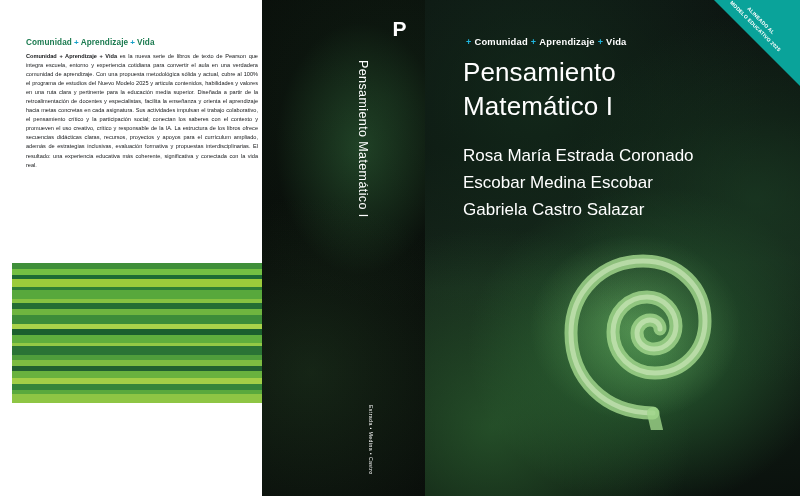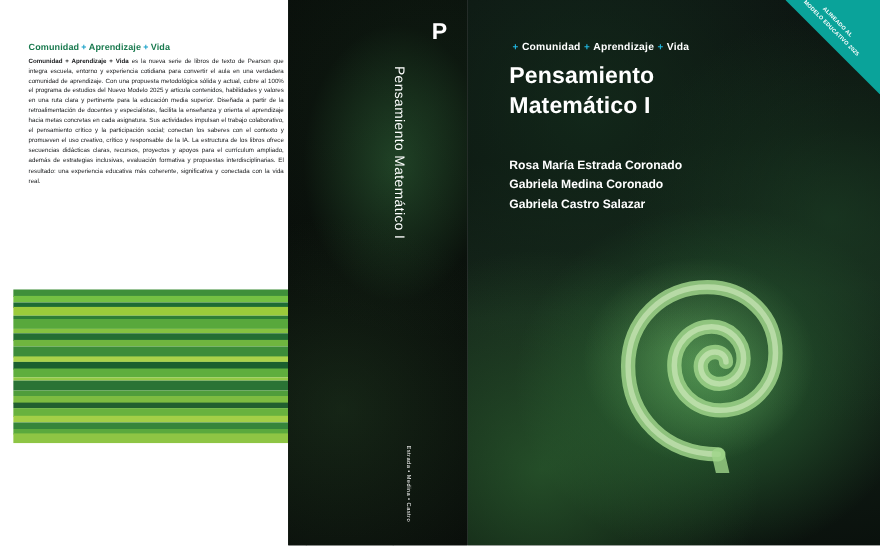--- a/index.html
+++ b/index.html
@@ -205,34 +205,34 @@
     color: #21b7e0;
     margin: 0 3px;
     font-size: 9px;
   }
   .front-title {
     position: absolute;
     left: 38px;
     top: 55px;
     width: 300px;
     color: #ffffff;
-    font-size: 21px;
+    font-size: 26px;
     line-height: 1.32;
-    font-weight: bold;
+    font-weight: normal;
     letter-spacing: 0.1px;
   }
   .front-authors {
     position: absolute;
     left: 38px;
     top: 143px;
     width: 310px;
     color: #ffffff;
-    font-size: 11px;
+    font-size: 17px;
     line-height: 1.58;
-    font-weight: bold;
+    font-weight: normal;
   }
   .pearson-logo {
     position: absolute;
     right: 27px;
     bottom: 16px;
     color: #ffffff;
     font-size: 21px;
     font-weight: bold;
     letter-spacing: -0.3px;
     white-space: nowrap;
@@ -345,21 +345,21 @@
       <span class="plus">+</span><span>Comunidad</span><span class="plus">+</span><span>Aprendizaje</span><span class="plus">+</span><span>Vida</span>
     </div>
 
     <div class="front-title">
       <div>Pensamiento</div>
       <div>Matemático I</div>
     </div>
 
     <div class="front-authors">
       <div>Rosa María Estrada Coronado</div>
-      <div>Gabriela Medina Coronado</div>
+      <div>Escobar Medina Escobar</div>
       <div>Gabriela Castro Salazar</div>
     </div>
 
 
     <div class="ribbon">
       <div class="tri"></div>
       <div class="rib-text">
         <div>ALINEADO AL</div>
         <div>MODELO EDUCATIVO 2025</div>
       </div>

